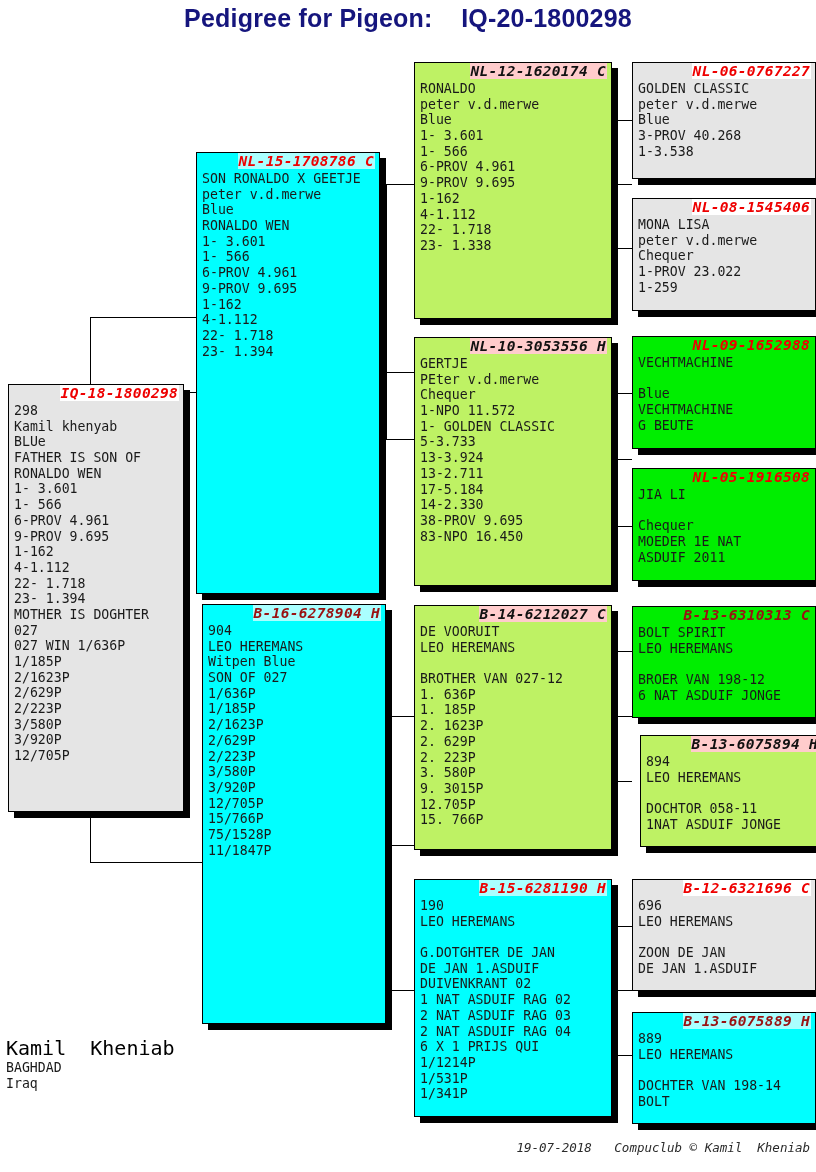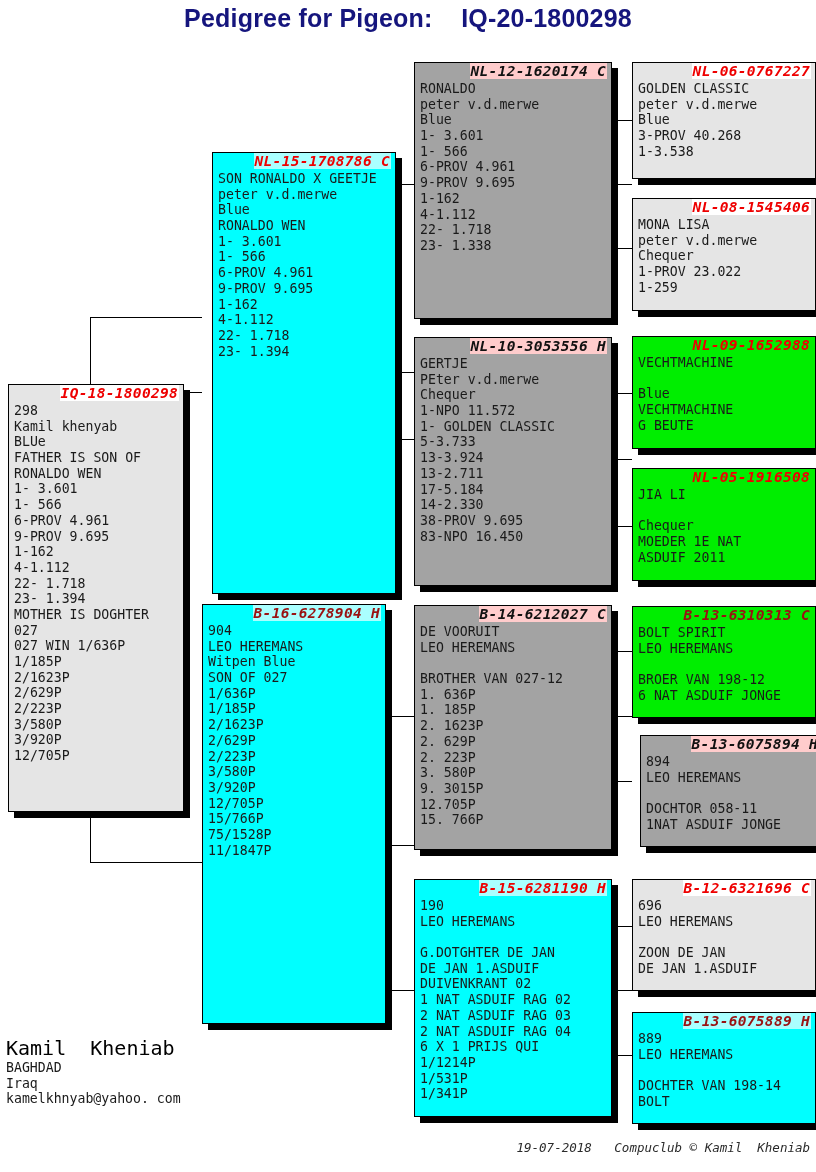--- a/index.html
+++ b/index.html
@@ -32,21 +32,21 @@
   .card .hdr .hl{padding:0 1px;}
   .card .body{
     padding:0 0 0 5px;
     font-size:13.2px;line-height:15.7px;
     color:#1a1a1a;white-space:pre;
   }
   .card .body .ln{height:15.7px;white-space:pre;}
   
   .bg-white{background:#e5e5e5;}
   .bg-cyan{background:#00ffff;}
-  .bg-pink{background:#a3a3a3;}
+  .bg-pink{background:#bef264;}
   .bg-green{background:#00ee00;}
   .hdr-red{color:#ee0000;}
   .hdr-dkred{color:#9a1212;}
   .hdr-black{color:#111111;}
   .hl-white{background:#ffffff;}
   .hl-cyan{background:#aaffff;}
   .hl-pink{background:#ffcccc;}
   .hl-green{background:#00ee00;}
   
   .ln-h,.ln-v{position:absolute;background:#000;}
@@ -102,21 +102,21 @@
 
 <div class="ln-h" style="left:604px;top:990px;width:28px;"></div>
 <div class="ln-v" style="left:604px;top:926px;height:129px;"></div>
 <div class="ln-h" style="left:604px;top:926px;width:28px;"></div>
 <div class="ln-h" style="left:604px;top:1055px;width:28px;"></div>
 
 <div class="card bg-white" style="left:8px;top:384px;width:176px;height:428px;">
     <div class="hdr hdr-red"><span class="hl hl-white">IQ-18-1800298</span></div>
     <div class="body"><div class="ln">298</div><div class="ln">Kamil khenyab</div><div class="ln">BLUe</div><div class="ln">FATHER IS SON OF</div><div class="ln">RONALDO WEN</div><div class="ln">1- 3.601</div><div class="ln">1- 566</div><div class="ln">6-PROV 4.961</div><div class="ln">9-PROV 9.695</div><div class="ln">1-162</div><div class="ln">4-1.112</div><div class="ln">22- 1.718</div><div class="ln">23- 1.394</div><div class="ln">MOTHER IS DOGHTER</div><div class="ln">027</div><div class="ln">027 WIN 1/636P</div><div class="ln">1/185P</div><div class="ln">2/1623P</div><div class="ln">2/629P</div><div class="ln">2/223P</div><div class="ln">3/580P</div><div class="ln">3/920P</div><div class="ln">12/705P</div></div>
   </div>
-<div class="card bg-cyan" style="left:212px;top:152px;width:184px;height:442px;">
+<div class="card bg-cyan" style="left:196px;top:152px;width:184px;height:442px;">
     <div class="hdr hdr-red"><span class="hl hl-cyan">NL-15-1708786 C</span></div>
     <div class="body"><div class="ln">SON RONALDO X GEETJE</div><div class="ln">peter v.d.merwe</div><div class="ln">Blue</div><div class="ln">RONALDO WEN</div><div class="ln">1- 3.601</div><div class="ln">1- 566</div><div class="ln">6-PROV 4.961</div><div class="ln">9-PROV 9.695</div><div class="ln">1-162</div><div class="ln">4-1.112</div><div class="ln">22- 1.718</div><div class="ln">23- 1.394</div></div>
   </div>
 <div class="card bg-cyan" style="left:202px;top:604px;width:184px;height:420px;">
     <div class="hdr hdr-dkred"><span class="hl hl-cyan">B-16-6278904 H</span></div>
     <div class="body"><div class="ln">904</div><div class="ln">LEO HEREMANS</div><div class="ln">Witpen Blue</div><div class="ln">SON OF 027</div><div class="ln">1/636P</div><div class="ln">1/185P</div><div class="ln">2/1623P</div><div class="ln">2/629P</div><div class="ln">2/223P</div><div class="ln">3/580P</div><div class="ln">3/920P</div><div class="ln">12/705P</div><div class="ln">15/766P</div><div class="ln">75/1528P</div><div class="ln">11/1847P</div></div>
   </div>
 <div class="card bg-pink" style="left:414px;top:62px;width:198px;height:257px;">
     <div class="hdr hdr-black"><span class="hl hl-pink">NL-12-1620174 C</span></div>
     <div class="body"><div class="ln">RONALDO</div><div class="ln">peter v.d.merwe</div><div class="ln">Blue</div><div class="ln">1- 3.601</div><div class="ln">1- 566</div><div class="ln">6-PROV 4.961</div><div class="ln">9-PROV 9.695</div><div class="ln">1-162</div><div class="ln">4-1.112</div><div class="ln">22- 1.718</div><div class="ln">23- 1.338</div></div>
@@ -163,16 +163,15 @@
   </div>
 <div class="card bg-cyan" style="left:632px;top:1012px;width:184px;height:112px;">
     <div class="hdr hdr-dkred"><span class="hl hl-cyan">B-13-6075889 H</span></div>
     <div class="body"><div class="ln">889</div><div class="ln">LEO HEREMANS</div><div class="ln">&nbsp;</div><div class="ln">DOCHTER VAN 198-14</div><div class="ln">BOLT</div></div>
   </div>
 
 <div id="owner">
   <div class="name">Kamil  Kheniab</div>
   <div class="l">BAGHDAD</div>
   <div class="l">Iraq</div>
-  <div class="l">kamelkhnyab@yahoo. com</div>
 </div>
 
 <div id="credit">19-07-2018   Compuclub © Kamil  Kheniab</div>
 
 </body></html>

